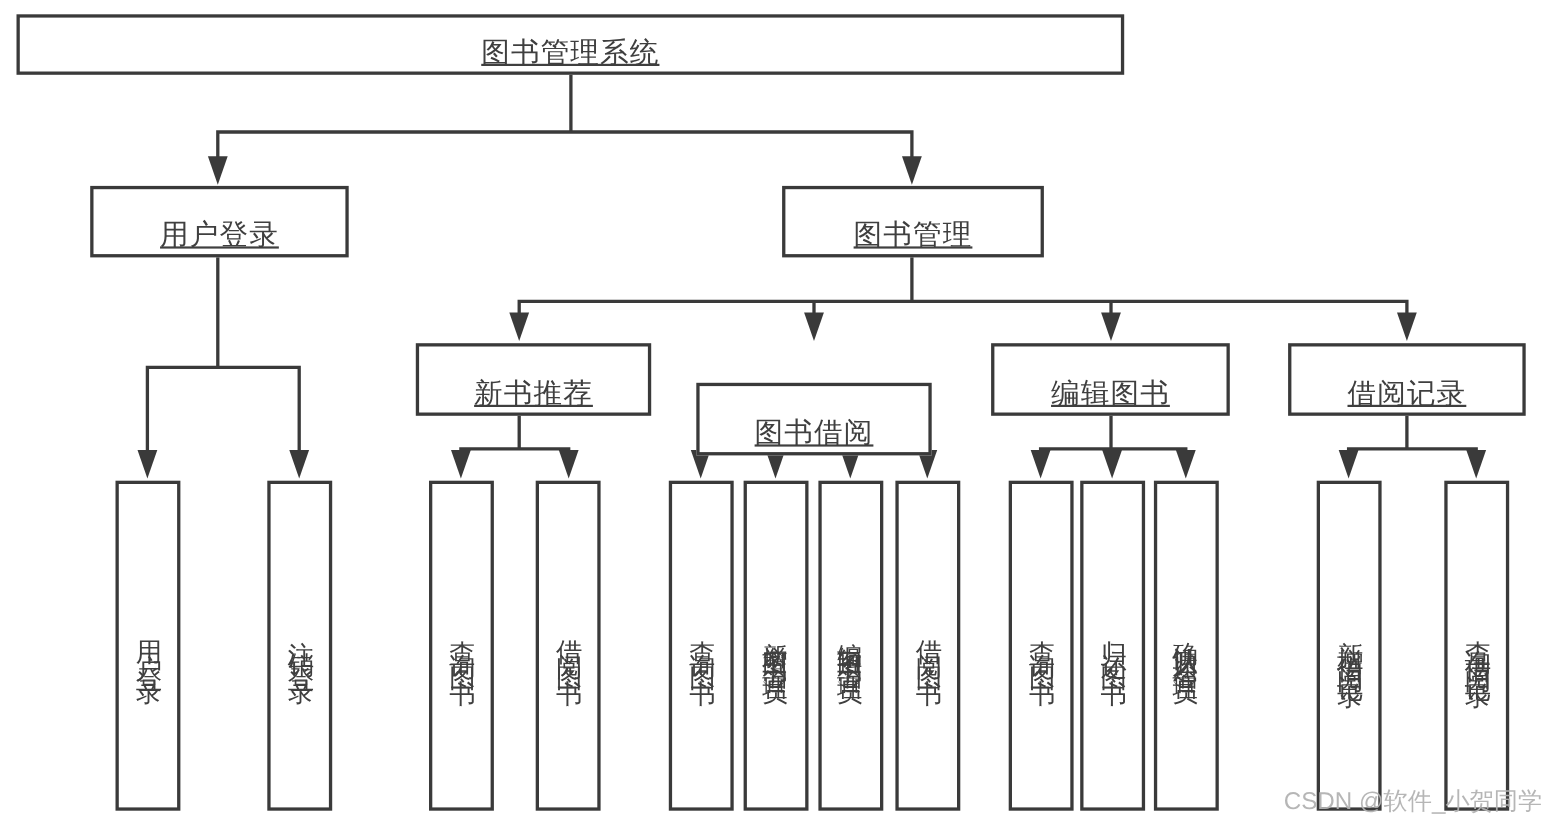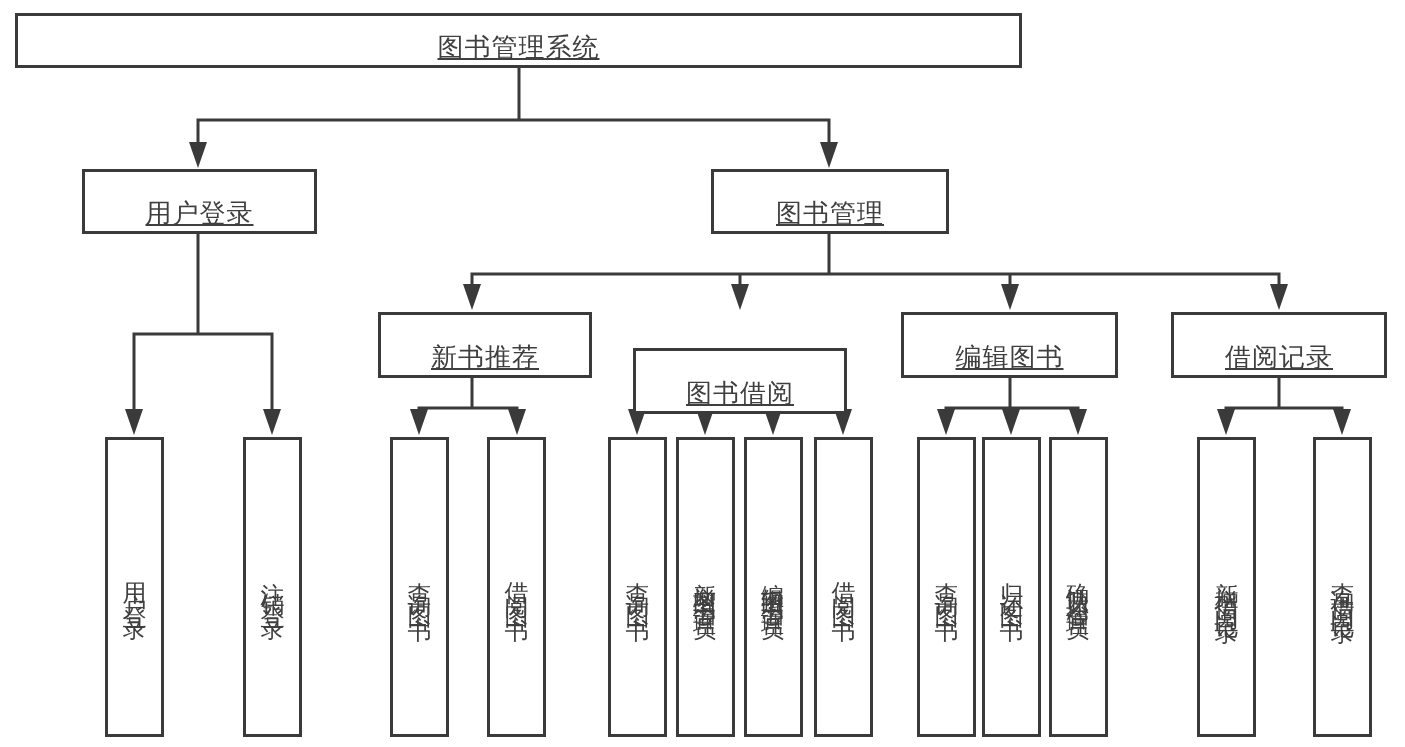--- a/index.html
+++ b/index.html
@@ -184,14 +184,15 @@
     <span>确认归还（管理员）</span>
   </div>
 
   <div class="leaf ls6" style="left:1197px;">
     <span>新增借阅记录</span>
   </div>
   <div class="leaf ls6" style="left:1313px;">
     <span>查询借阅记录</span>
   </div>
 
+  <div class="watermark">CSDN @软件_小贺同学</div>
 
 </div>
 
 </body></html>

